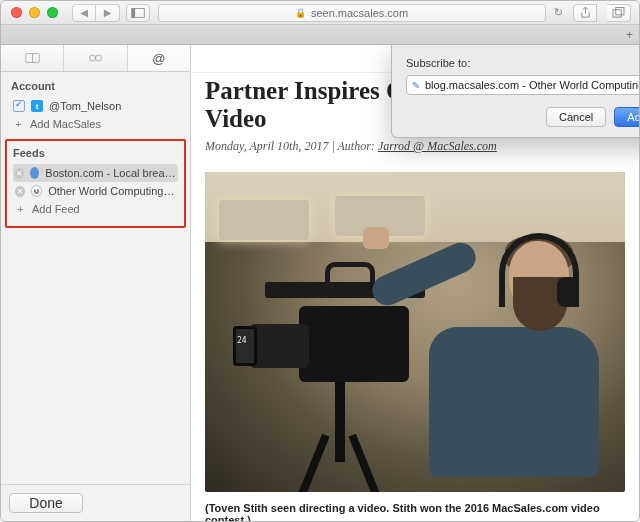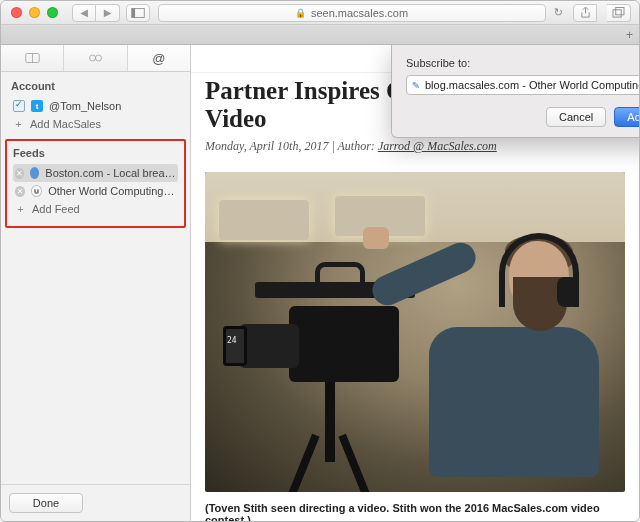--- a/index.html
+++ b/index.html
@@ -35,21 +35,21 @@
   .tw-icon { width: 12px; height: 12px; background: #1da1f2; border-radius: 2px; display: inline-flex; align-items: center; justify-content: center; color: #fff; font-size: 8px; font-weight: bold; }
   .chk { width: 12px; height: 12px; border: 1px solid #8aa6c1; background: #e8f2ff; border-radius: 2px; position: relative; }
   .chk::after { content: "✓"; color: #2a69b5; font-size: 9px; position: absolute; top: -2px; left: 1px; }
   .fav { width: 12px; height: 12px; border-radius: 50%; background: #5a93d8; display: inline-block; }
   .fav.owc { width: 12px; height: 12px; border-radius: 50%; background: #fff; border: 1px solid #bbb; position: relative; }
   .fav.owc::after { content: ""; position: absolute; inset: 2px; border: 2px solid #888; border-top-color: transparent; border-radius: 50%; }
   .add { color: #666; }
   .plus-ic { font-size: 11px; color: #888; width: 11px; text-align: center; }
   .feeds-box { border: 2px solid #d23224; margin: 2px 4px; padding: 6px 6px 8px; border-radius: 2px; }
   .sidebar-footer { margin-top: auto; padding: 8px; border-top: 1px solid #d7d7d7; }
-  .done-btn { width: 74px; height: 20px; background: linear-gradient(#fdfdfd,#efefef); border: 1px solid #c4c4c4; border-radius: 4px; font-size: 11px; color: #333; }
+  .done-btn { width: 74px; height: 20px; background: linear-gradient(#fdfdfd,#efefef); border: 1px solid #c4c4c4; border-radius: 4px; font-size: 14px; color: #333; }
   .content { flex: 1; background: #fff; position: relative; overflow: hidden; }
   .topbar { height: 28px; display: flex; align-items: center; justify-content: flex-end; gap: 14px; padding-right: 10px; border-bottom: 1px solid #eee; }
   .topbar a { color: #1392c9; font-weight: 700; font-style: italic; font-size: 11px; font-family: Georgia, serif; letter-spacing: .3px; }
   .article { padding: 4px 14px 8px 14px; }
   .title { font-family: Georgia, "Times New Roman", serif; font-weight: 800; font-size: 25px; line-height: 1.12; color: #222; margin-bottom: 6px; }
   .meta { font-family: Liberation Serif, serif; font-style: italic; color: #555; font-size: 12px; }
   .meta .author { text-decoration: underline; color: #444; }
   .photo { margin: 10px 14px 6px; width: calc(100% - 28px); height: 320px; background: radial-gradient(ellipse at 60% 35%, #b0a185 0%, #8e8066 35%, #5a513e 62%, #2e2a20 100%); border-radius: 2px; position: relative; overflow: hidden; }
   .photo .ceiling { position: absolute; top: 0; left: 0; right: 0; height: 70px; background: linear-gradient(#d9d0bc,#cfc4a9); }
   .photo .light { position: absolute; width: 90px; height: 40px; background: #c9bfa8; border-radius: 4px; box-shadow: 0 0 12px #eadfb8; }
@@ -57,21 +57,21 @@
   .photo .light.l2 { top: 24px; left: 130px; }
   .photo .person { position: absolute; right: 26px; top: 55px; width: 190px; height: 240px; }
   .person .head { position: absolute; top: 14px; right: 30px; width: 60px; height: 70px; background: #caa585; border-radius: 46% 50% 42% 44%; }
   .person .beard { position: absolute; top: 50px; right: 32px; width: 54px; height: 54px; background: #4e3a2a; border-radius: 0 0 50% 50%; }
   .person .hair { position: absolute; top: 8px; right: 26px; width: 68px; height: 36px; background: #5a4632; border-radius: 44% 48% 30% 30%; }
   .person .headphone { position: absolute; top: 6px; right: 20px; width: 80px; height: 74px; border: 6px solid #1b1b1b; border-bottom: none; border-radius: 44px 44px 0 0; }
   .person .earcup { position: absolute; top: 50px; right: 20px; width: 22px; height: 30px; background: #1b1b1b; border-radius: 8px; }
   .person .body { position: absolute; top: 100px; right: 0; width: 170px; height: 150px; background: #3a4d5a; border-radius: 28px 36px 8px 8px; }
   .person .arm { position: absolute; top: 32px; right: 120px; width: 110px; height: 30px; background: #3a4d5a; border-radius: 16px; transform: rotate(-24deg); }
   .person .hand { position: absolute; top: 0px; right: 210px; width: 26px; height: 22px; background: #caa585; border-radius: 6px; }
-  .camera { position: absolute; left: 30px; top: 110px; width: 200px; height: 170px; }
+  .camera { position: absolute; left: 40px; top: 110px; width: 200px; height: 170px; }
   .camera .rig { position: absolute; top: 0; left: 20px; width: 160px; height: 16px; background: #1b1b1b; border-radius: 3px; }
   .camera .handle { position: absolute; top: -20px; left: 80px; width: 50px; height: 22px; border: 5px solid #1b1b1b; border-bottom: none; border-radius: 10px 10px 0 0; }
   .camera .bodycam { position: absolute; top: 24px; left: 54px; width: 110px; height: 76px; background: #141414; border-radius: 6px; }
   .camera .lens { position: absolute; top: 42px; left: 4px; width: 60px; height: 44px; background: #202020; border-radius: 6px; }
   .camera .lensring { position: absolute; top: 44px; left: -12px; width: 24px; height: 40px; background: #2a2a2a; border-radius: 4px; box-shadow: inset 0 0 0 3px #0c0c0c; }
   .camera .num { position: absolute; top: 54px; left: -8px; color: #e5e5e5; font-size: 8px; font-family: monospace; }
   .camera .tripod { position: absolute; top: 100px; left: 90px; width: 10px; height: 80px; background: #101010; }
   .camera .leg { position: absolute; top: 150px; width: 8px; height: 90px; background: #101010; }
   .camera .leg.l { left: 60px; transform: rotate(22deg); }
   .camera .leg.r { left: 120px; transform: rotate(-22deg); }

